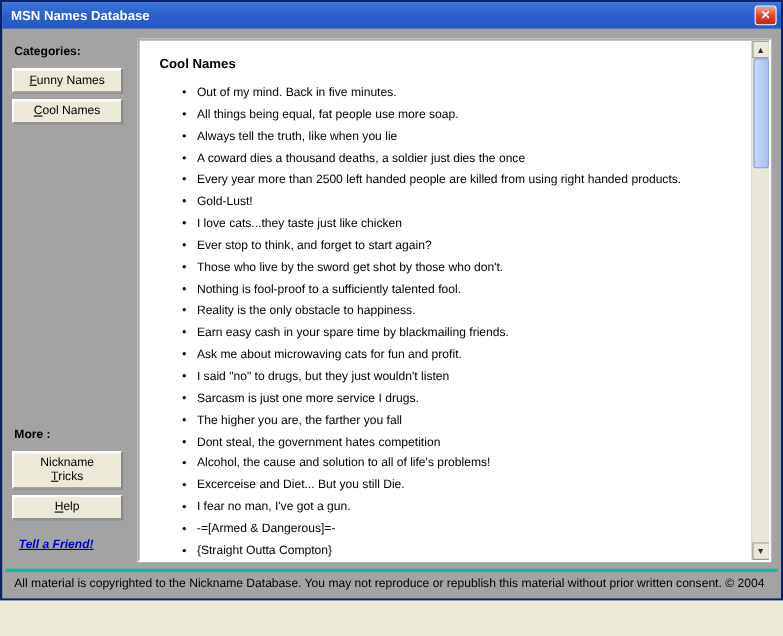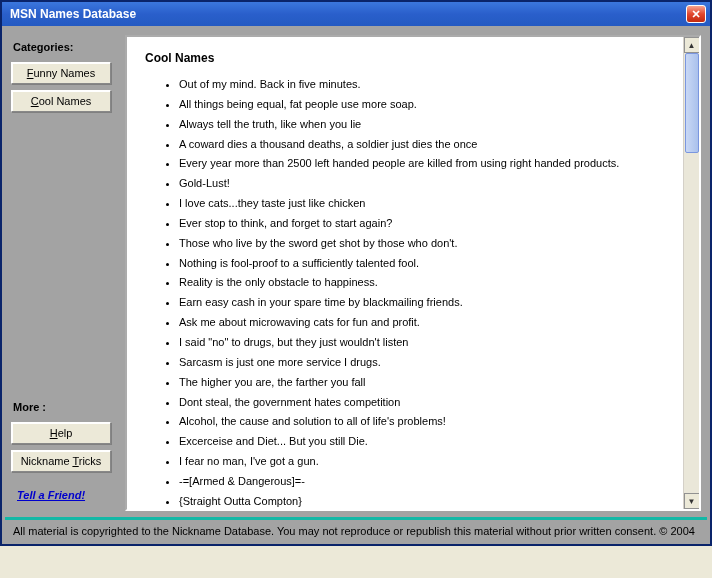--- a/index.html
+++ b/index.html
@@ -57,21 +57,21 @@
   }
   .side-label {
     font-weight: bold;
     font-size: 11px;
     margin: 4px 0 6px 2px;
     color: #000;
   }
   .xp-btn {
     width: 100px;
     margin: 3px 0;
-    padding: 4px 0;
+    padding: 4px 12px;
     font-family: Tahoma, sans-serif;
     font-size: 11px;
     background: #ece9d8;
     border: 1px solid #888;
     border-top-color: #fff;
     border-left-color: #fff;
     box-shadow: 1px 1px 0 #808080, inset 1px 1px 0 #fff;
     cursor: pointer;
     text-align: center;
   }
@@ -177,24 +177,24 @@
         </button>
         <button class="xp-btn">
           <span></span><span class="u">C</span><span>ool Names</span>
         </button>
 
         <div class="spacer"></div>
 
         <div class="side-label">More :</div>
 
         <button class="xp-btn">
+          <span>Nickname </span><span class="u">T</span><span>ricks</span>
+        </button>
+        <button class="xp-btn">
           <span></span><span class="u">H</span><span>elp</span>
-        </button>
-        <button class="xp-btn">
-          <span>Nickname </span><span class="u">T</span><span>ricks</span>
         </button>
 
         <a class="tell-friend">Tell a Friend!</a>
       </div>
 
       <div class="main-panel">
         <div class="content-scroll">
           <div class="content-heading">Cool Names</div>
           <ul id="names-list">
               <li>Out of my mind. Back in five minutes.</li>

